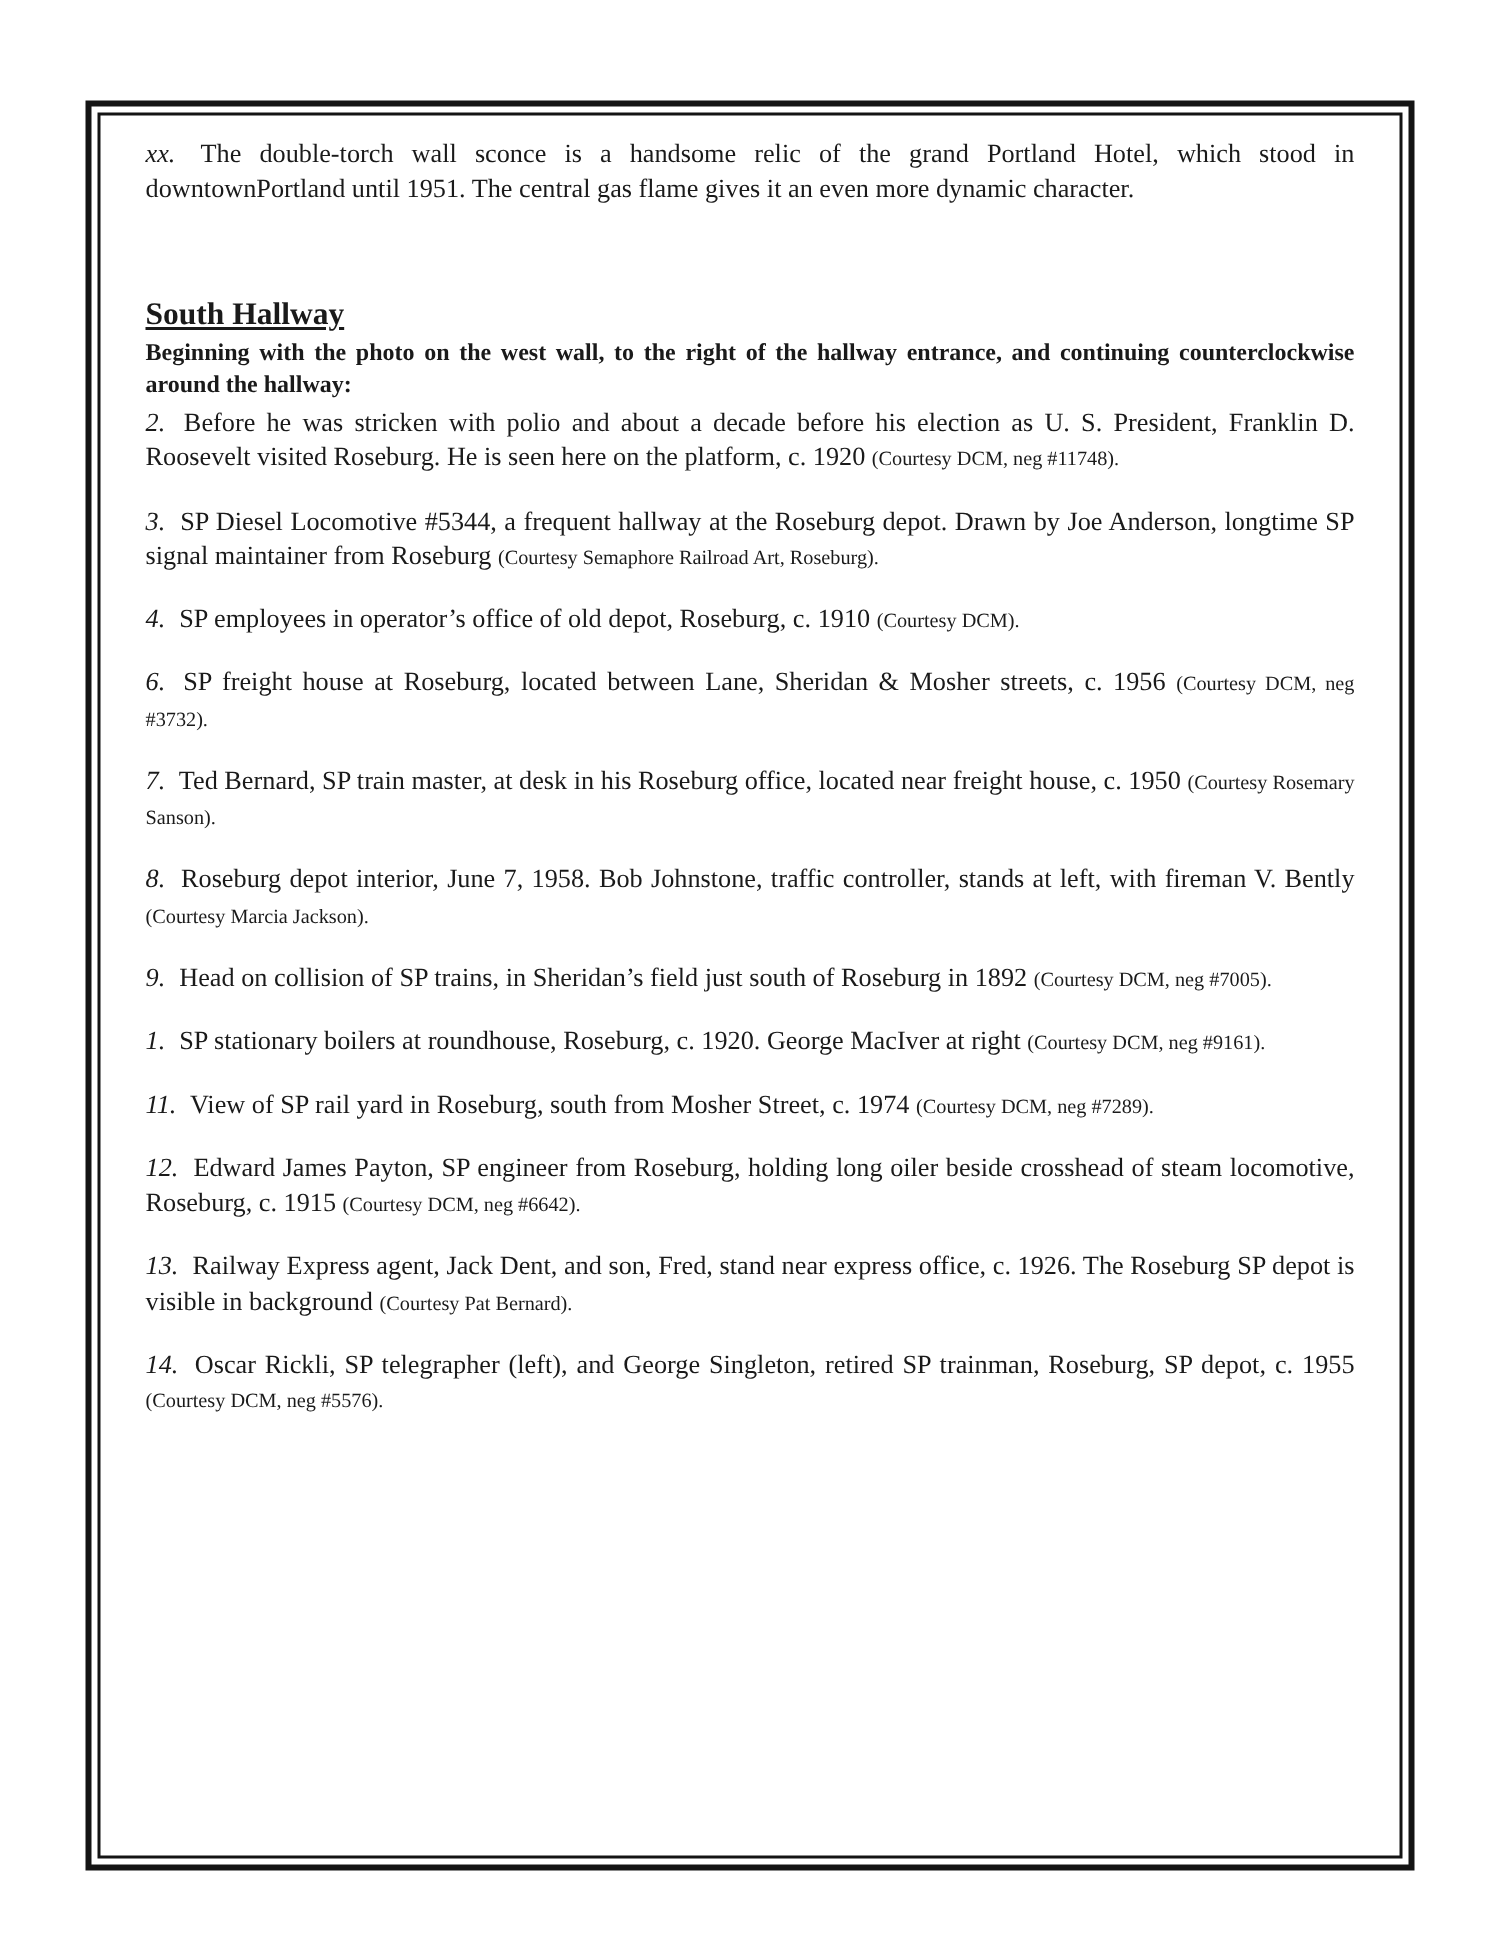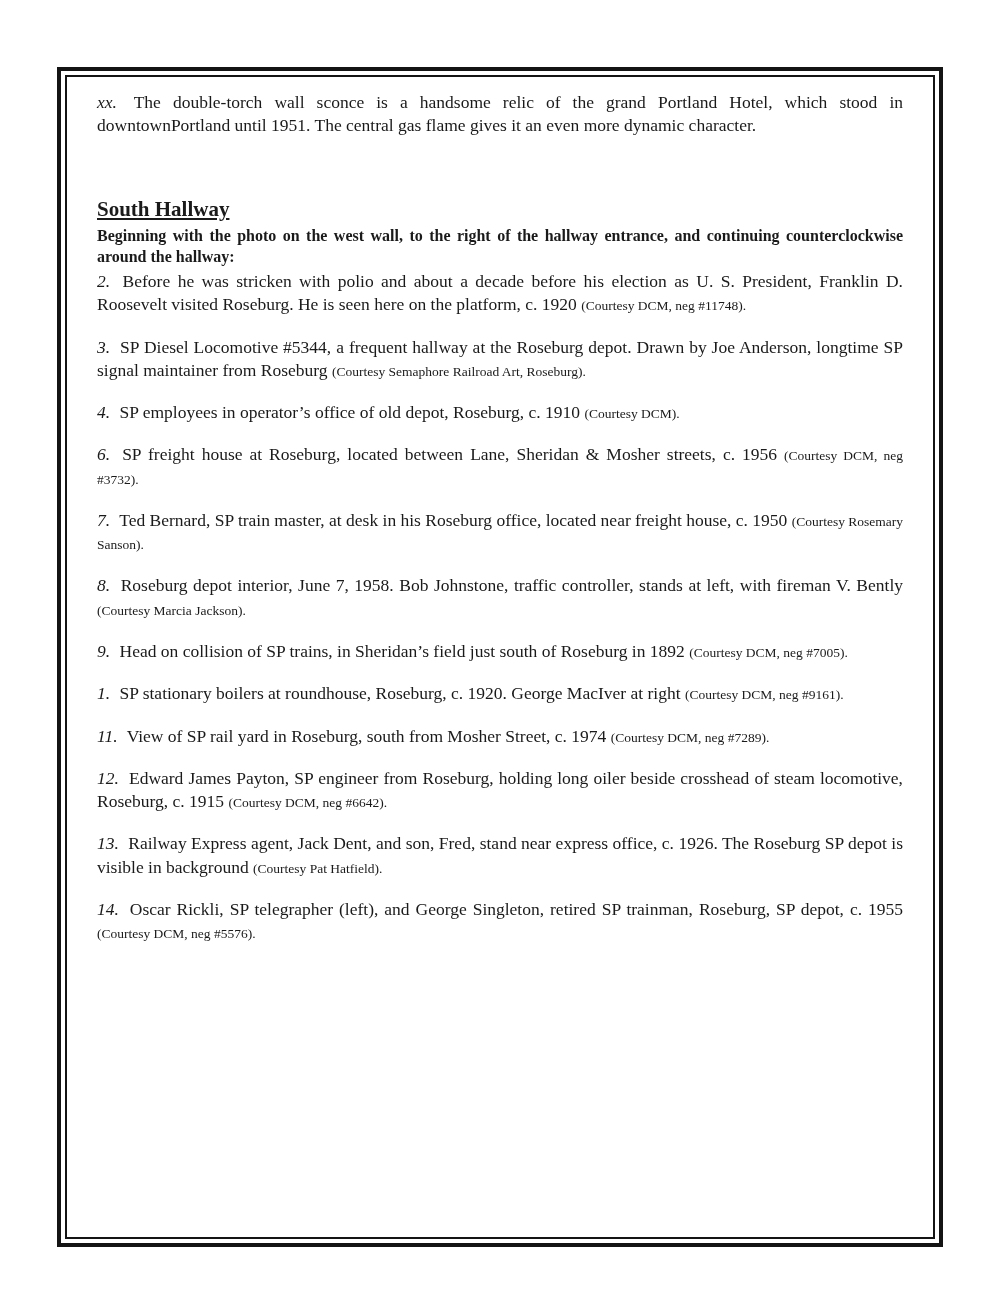--- a/index.html
+++ b/index.html
@@ -134,21 +134,21 @@
 
       <p class="item">
         <span class="num">12.</span>
         <span>Edward James Payton, SP engineer from Roseburg, holding long oiler beside crosshead of steam locomotive, Roseburg, c. 1915</span>
         <span class="courtesy">(Courtesy DCM, neg #6642).</span>
       </p>
 
       <p class="item">
         <span class="num">13.</span>
         <span>Railway Express agent, Jack Dent, and son, Fred, stand near express office, c. 1926.  The Roseburg SP depot is visible in background</span>
-        <span class="courtesy">(Courtesy Pat Hatfield).</span>
+        <span class="courtesy">(Courtesy Pat Bernard).</span>
       </p>
 
       <p class="item">
         <span class="num">14.</span>
         <span>Oscar Rickli, SP telegrapher (left), and George Singleton, retired SP trainman, Roseburg, SP depot, c. 1955</span>
         <span class="courtesy">(Courtesy DCM, neg #5576).</span>
       </p>
 
     </div>
   </div>

